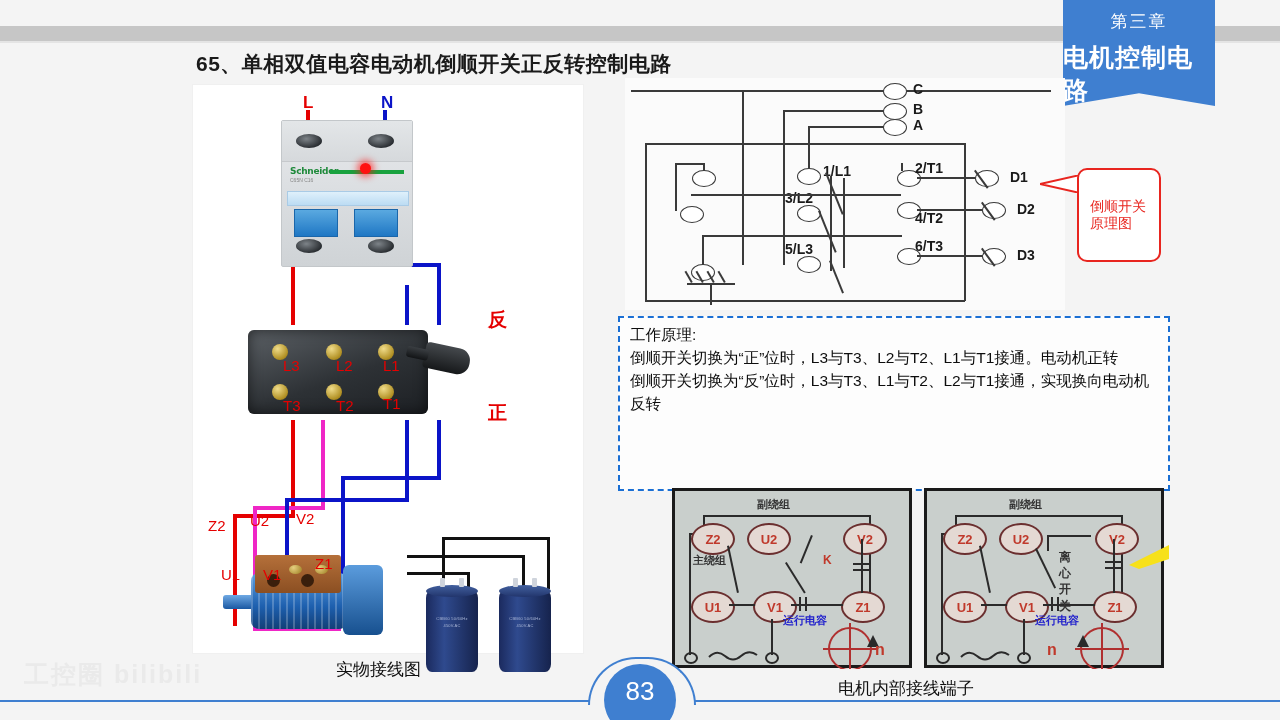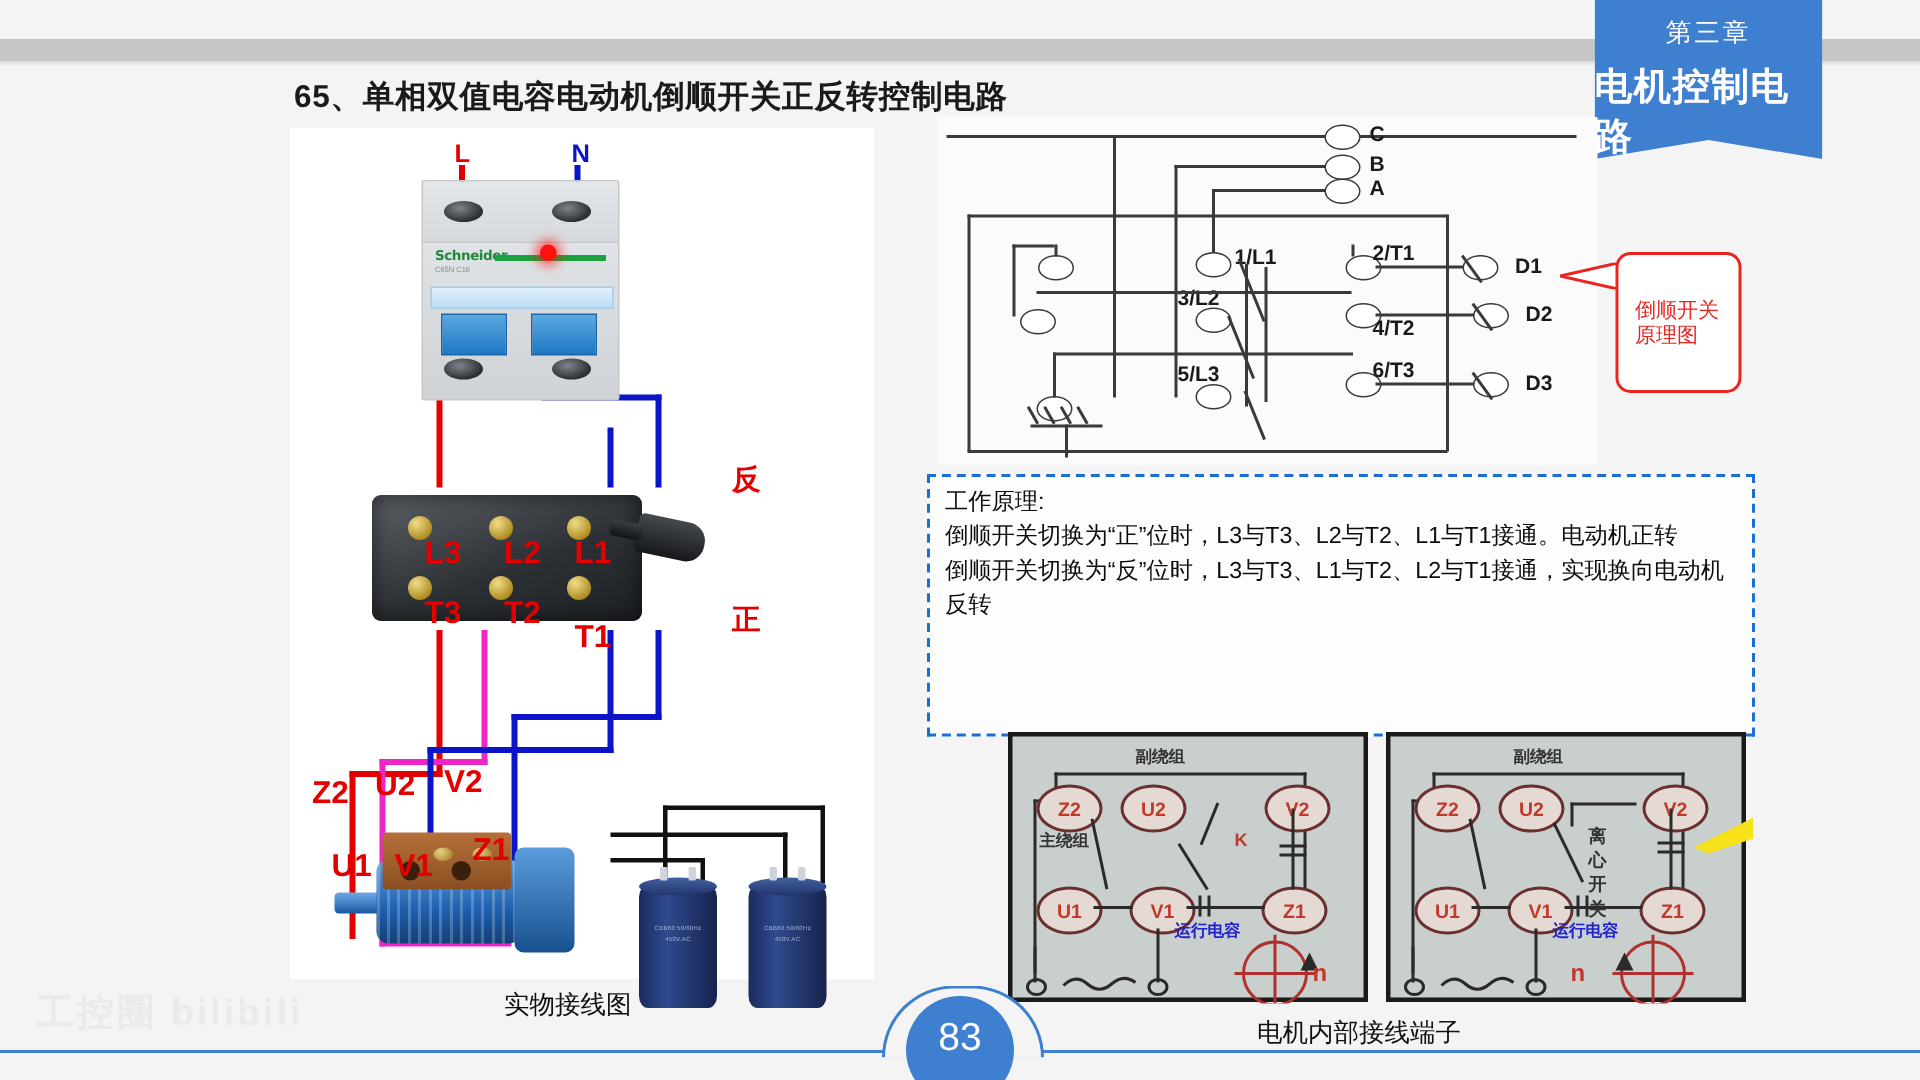--- a/index.html
+++ b/index.html
@@ -61,21 +61,21 @@
              border-radius:6px;box-shadow:inset 0 0 14px rgba(0,0,0,.6);}
   .drum-base{position:absolute;left:0;top:0;width:210px;height:100px;
              background:linear-gradient(160deg,#8d9297,#5f6469);border-radius:10px 6px 20px 10px;z-index:-1;}
   .term{position:absolute;width:16px;height:16px;border-radius:50%;
         background:radial-gradient(circle at 35% 30%,#f0dc8a,#b08f22 70%,#6f5a12);}
   .handle{position:absolute;left:196px;top:24px;width:46px;height:26px;
           background:linear-gradient(180deg,#45494d,#16181a);border-radius:4px 12px 12px 4px;
           transform:rotate(12deg);}
   .handle:after{content:"";position:absolute;left:-18px;top:8px;width:22px;height:11px;
           background:linear-gradient(180deg,#3a3e42,#121416);border-radius:3px;}
-  .sw-lbl{position:absolute;color:#e50000;font-size:21px;font-weight:bold;}
+  .sw-lbl{position:absolute;color:#e50000;font-size:15px;font-weight:normal;}
   .big-lbl{position:absolute;color:#e50000;font-size:19px;font-weight:bold;}
 
   
   .motor{position:absolute;left:30px;top:470px;width:180px;height:90px;}
   .motor-body{position:absolute;left:28px;top:18px;width:96px;height:56px;border-radius:8px;
               background:linear-gradient(180deg,#5d9fe0,#1d5fae 60%,#123f77);}
   .motor-fins{position:absolute;left:28px;top:18px;width:96px;height:56px;
     background:repeating-linear-gradient(90deg,rgba(255,255,255,.22) 0 2px,transparent 2px 7px);border-radius:8px;}
   .motor-shaft{position:absolute;left:0px;top:40px;width:32px;height:14px;border-radius:3px;
               background:linear-gradient(180deg,#6fa9e4,#1a58a2);}
@@ -212,21 +212,21 @@
       <div class="term" style="left:44px;top:62px;"></div>
       <div class="term" style="left:98px;top:62px;"></div>
       <div class="term" style="left:150px;top:62px;"></div>
       <div class="handle"></div>
     </div>
     <div class="sw-lbl" style="left:90px;top:272px;">L3</div>
     <div class="sw-lbl" style="left:143px;top:272px;">L2</div>
     <div class="sw-lbl" style="left:190px;top:272px;">L1</div>
     <div class="sw-lbl" style="left:90px;top:312px;">T3</div>
     <div class="sw-lbl" style="left:143px;top:312px;">T2</div>
-    <div class="sw-lbl" style="left:190px;top:328px;">T1</div>
+    <div class="sw-lbl" style="left:190px;top:310px;">T1</div>
     <div class="big-lbl" style="left:295px;top:222px;">反</div>
     <div class="big-lbl" style="left:295px;top:315px;">正</div>
 
     <div class="motor">
       <div class="motor-shaft"></div>
       <div class="motor-body"></div>
       <div class="motor-fins"></div>
       <div class="motor-end"></div>
       <div class="term-box">
         <div class="tb-screw" style="left:34px;top:10px;"></div>

